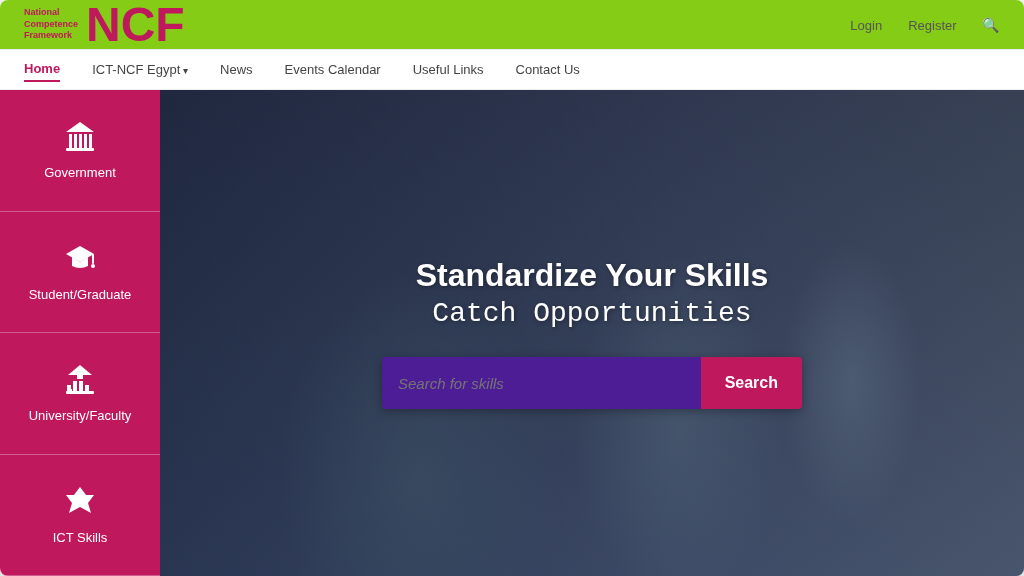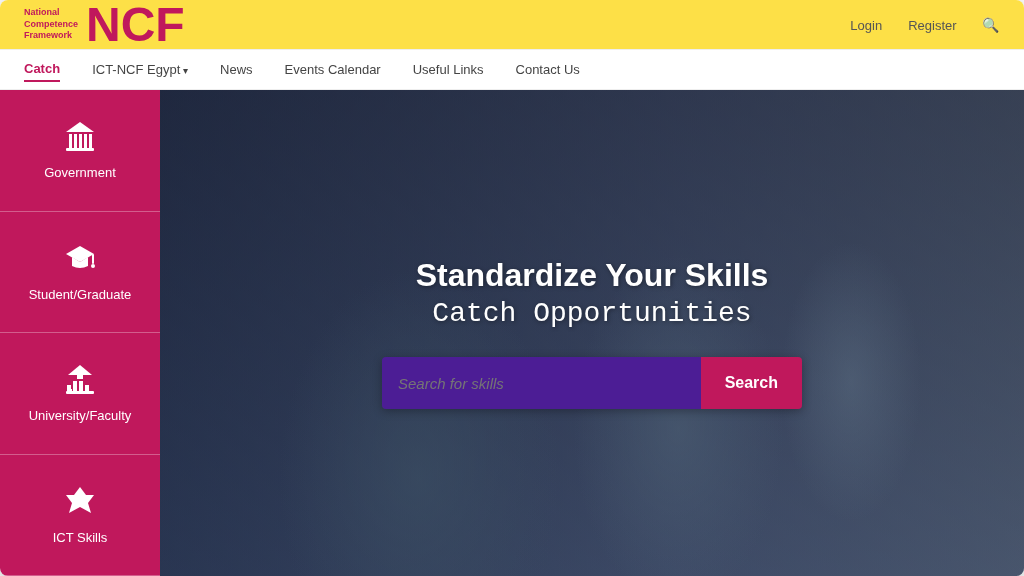--- a/index.html
+++ b/index.html
@@ -18,21 +18,21 @@
       height: 576px;
       position: relative;
       background: #fff;
       border-radius: 8px;
       overflow: hidden;
       box-shadow: 0 4px 20px rgba(0,0,0,0.3);
     }
 
     
     .top-bar {
-      background: #fde047;
+      background: #84cc16;
       display: flex;
       align-items: center;
       justify-content: space-between;
       padding: 0 24px;
       height: 50px;
       border-bottom: 1px solid #eee;
       position: relative;
       z-index: 10;
     }
 
@@ -254,21 +254,21 @@
       <div class="logo-ncf">NCF</div>
     </div>
     <div class="top-bar-right">
       <a>Login</a>
       <a>Register</a>
       <span class="search-icon-top">🔍</span>
     </div>
   </div>
 
   <div class="nav-bar">
-    <a class="nav-item active">Catch</a>
+    <a class="nav-item active">Home</a>
     <a class="nav-item has-dropdown">ICT-NCF Egypt</a>
     <a class="nav-item">News</a>
     <a class="nav-item">Events Calendar</a>
     <a class="nav-item">Useful Links</a>
     <a class="nav-item">Contact Us</a>
   </div>
 
   <div class="main-area">
 
     <div class="sidebar">

